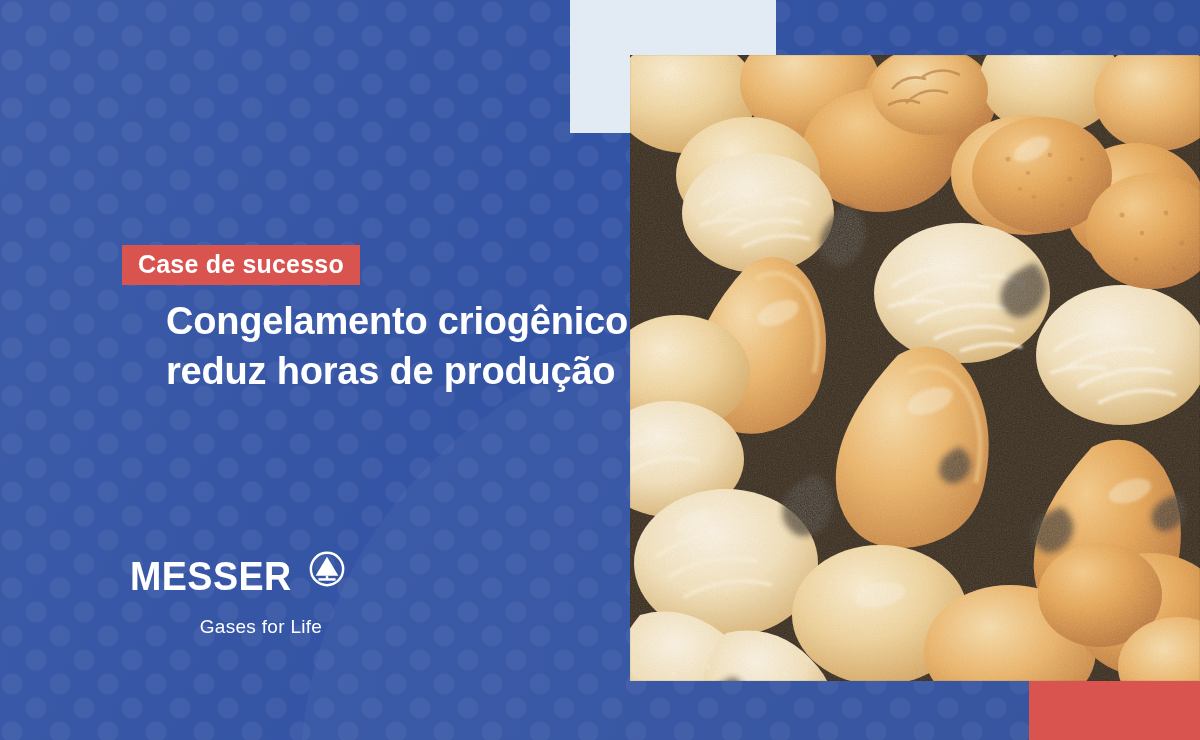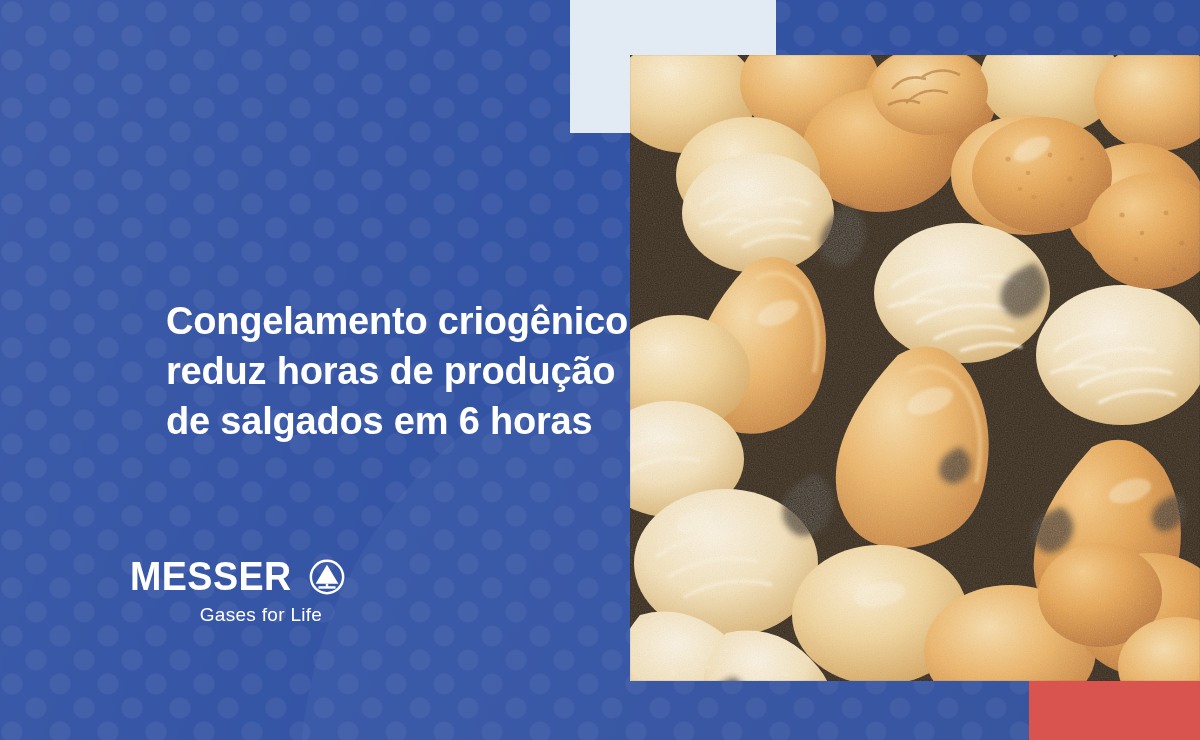--- a/index.html
+++ b/index.html
@@ -136,21 +136,21 @@
   
   .logo {
     position: absolute;
     left: 8px;
     top: 556px;
     width: 290px;
   }
 
   .logo-row {
     display: flex;
-    align-items: flex-end;
+    align-items: flex-start;
   }
 
   .logo-word {
     color: #ffffff;
     font-size: 40px;
     font-weight: 700;
     letter-spacing: 0.5px;
     line-height: 1;
     transform: scaleX(0.94);
     transform-origin: left center;
@@ -164,21 +164,21 @@
     flex: 0 0 38px;
   }
 
   .logo-mark svg {
     display: block;
     width: 38px;
     height: 38px;
   }
 
   .logo-tagline {
-    margin-top: 8px;
+    margin-top: 20px;
     color: #ffffff;
     font-size: 19px;
     font-weight: 400;
     letter-spacing: 0.3px;
     text-align: center;
     width: 262px;
   }
 </style>
 </head>
 <body>
@@ -372,25 +372,25 @@
         <rect x="0" y="0" width="570" height="626" fill="#e8a75a" opacity="0.07"></rect>
         <rect x="0" y="0" width="570" height="626" fill="none" stroke="rgba(0,0,0,0.06)" stroke-width="2"></rect>
       </svg>
     </div>
   </div>
 
   <div class="red-block"></div>
 
   <div class="content">
 
+    <div class="badge">Case de sucesso</div>
 
     <div class="headline">
       <span class="hl-line">Congelamento criogênico</span>
       <span class="hl-line">reduz horas de produção</span>
-      <span class="hl-line">de salgados em 6 horas</span>
     </div>
 
     <div class="logo">
       <div class="logo-row">
         <div class="logo-word">MESSER</div>
         <div class="logo-mark">
           <svg viewBox="0 0 40 40" xmlns="http://www.w3.org/2000/svg">
             <circle cx="20" cy="20" r="17" fill="none" stroke="#ffffff" stroke-width="2.6"></circle>
             <path d="M20 7 L32 27 L8 27 Z" fill="#ffffff"></path>
             <line x1="11" y1="31" x2="29" y2="31" stroke="#ffffff" stroke-width="2.6"></line>

